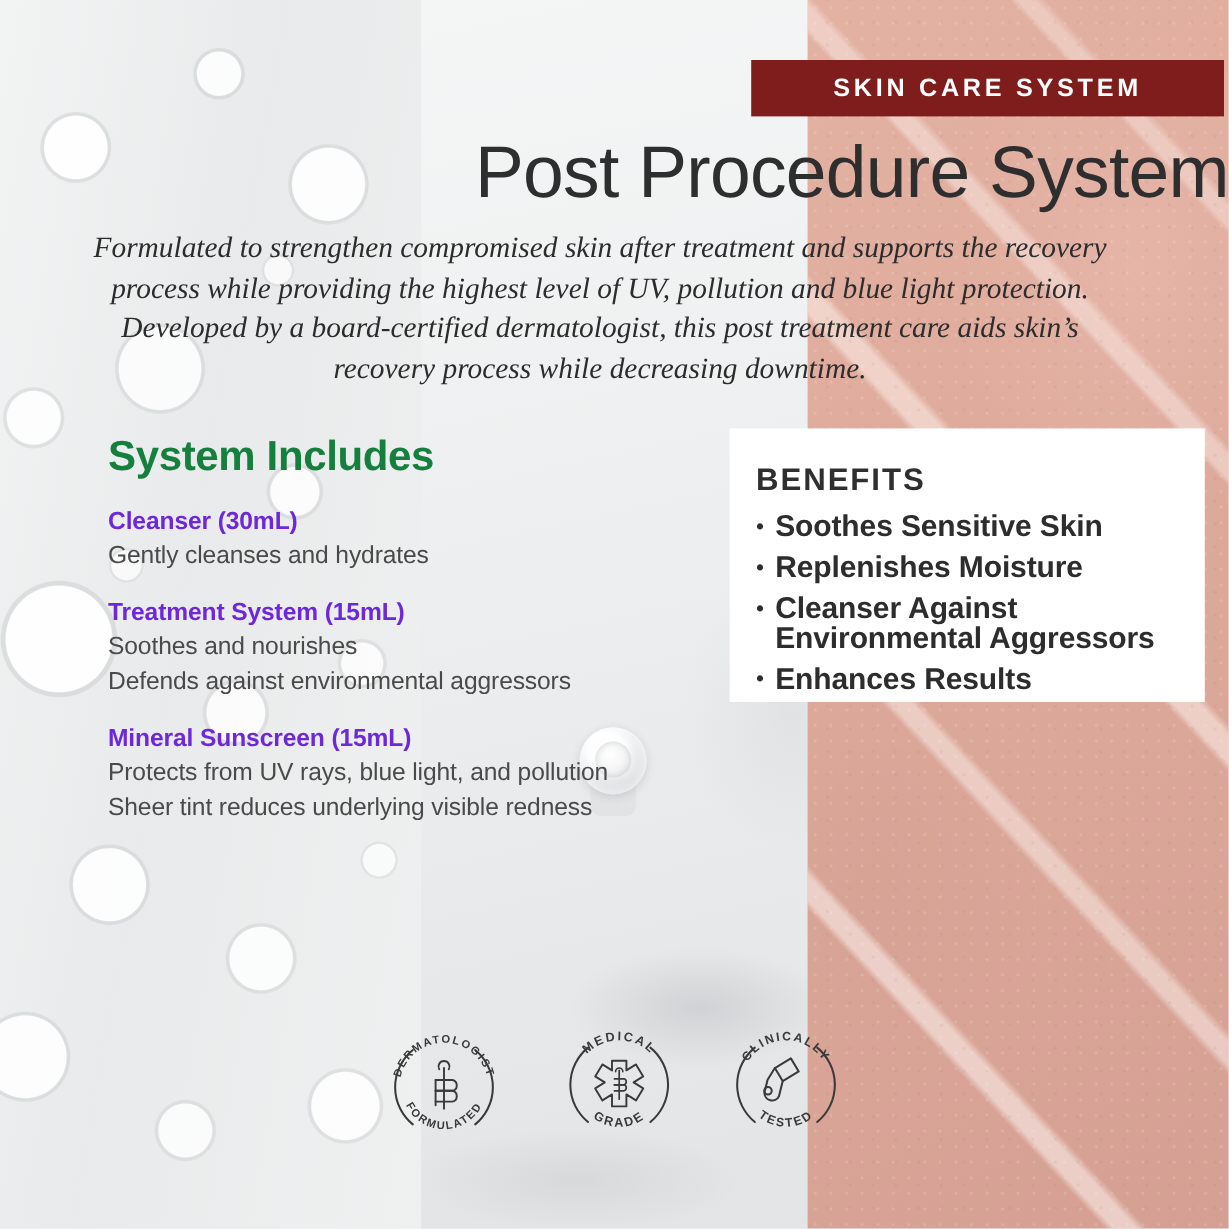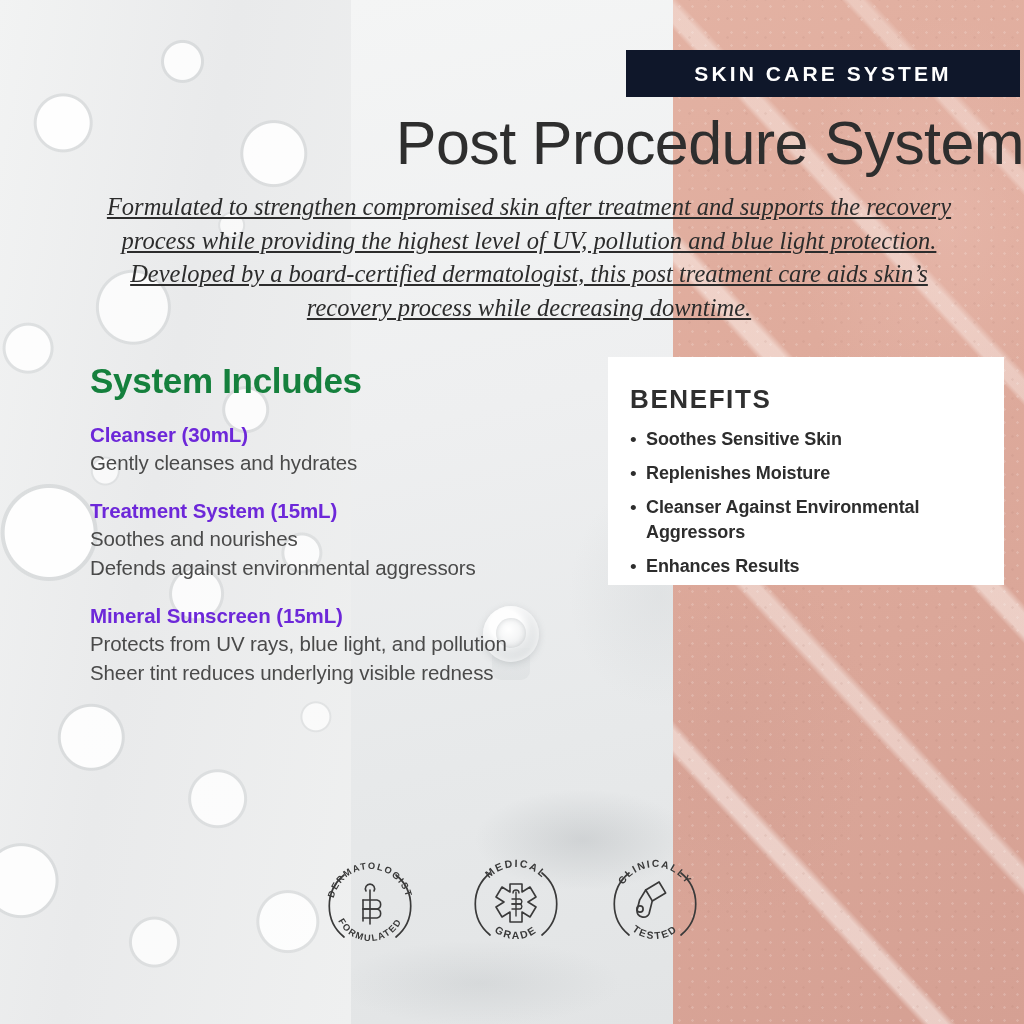--- a/index.html
+++ b/index.html
@@ -98,21 +98,21 @@
       radial-gradient(circle, rgba(168,120,108,.22) 0 1px, transparent 1.5px);
     background-size:13px 13px, 19px 19px;
     background-position:0 0, 7px 9px;
     opacity:.55;
   }
 
   
   #skin-care-badge {
     position:absolute; left:626px; top:50px;
     width:394px; height:47px;
-    background:#0f172a;
+    background:#7f1d1d;
     display:flex; align-items:center; justify-content:center;
   }
   #skin-care-badge .label {
     color:#fff;
     font-size:21px;
     font-weight:bold;
     letter-spacing:3.1px;
   }
 
   
@@ -120,28 +120,27 @@
     position:absolute; left:0; right:0; top:113px;
     text-align:right;
     font-size:61px;
     font-weight:300;
     color:#2e2e2e;
     letter-spacing:-0.6px;
     line-height:1;
   }
 
   #intro-paragraph {
-    position:absolute; left:89px; top:190px; width:880px;
+    position:absolute; left:60px; top:190px; width:880px;
     text-align:center;
     font-family:"Liberation Serif", serif;
     font-style:italic;
     font-size:24.5px;
     line-height:33.5px;
     color:#2c2c2c;
-    text-decoration:underline;
   }
 
   
   #system-includes {
     position:absolute; left:90px; top:361px; width:500px;
   }
   #system-includes-heading {
     font-size:35px;
     font-weight:bold;
     color:#15803d;
@@ -182,21 +181,21 @@
     display:flex;
     margin-bottom:9px;
   }
   .benefit-bullet {
     flex:0 0 16px;
     font-size:19px;
     line-height:25px;
     color:#2d2d2d;
   }
   .benefit-text {
-    font-size:18px;
+    font-size:25px;
     font-weight:bold;
     line-height:25px;
     color:#2d2d2d;
     letter-spacing:-0.1px;
   }
 
   
   .trust-badge {
     position:absolute;
     width:96px; height:96px;

